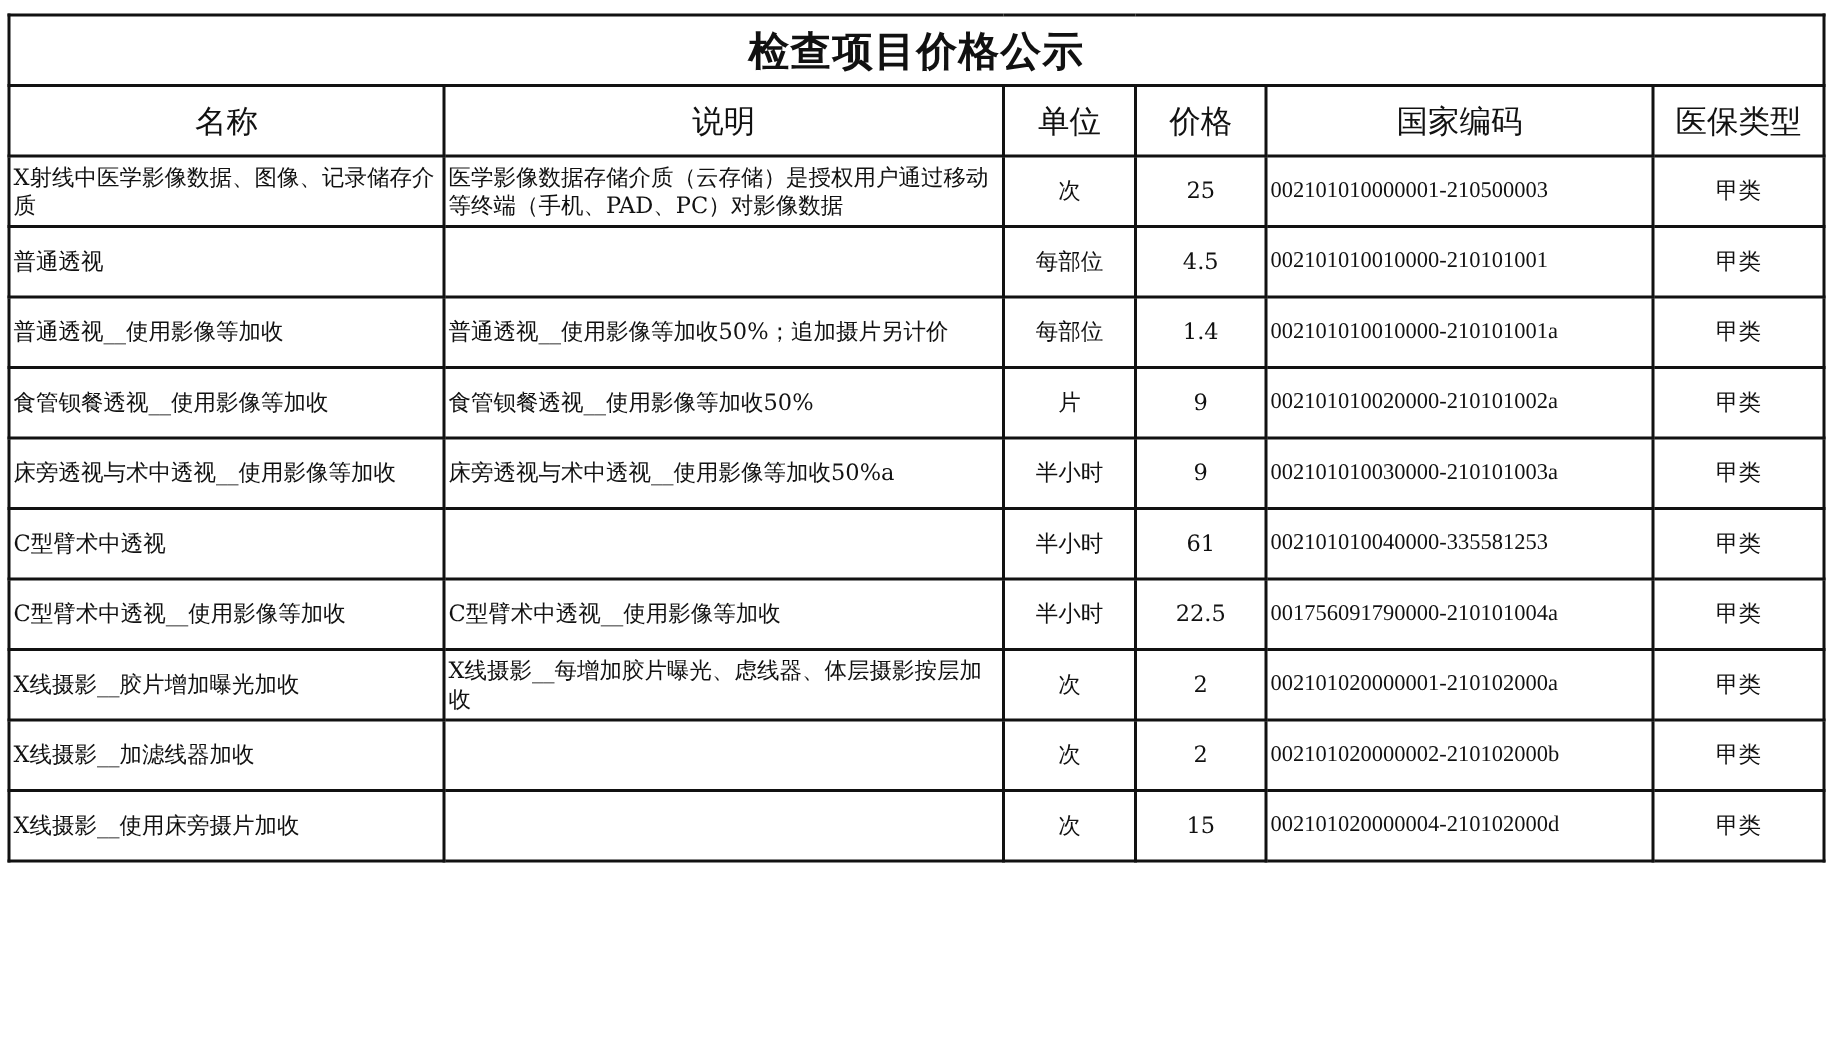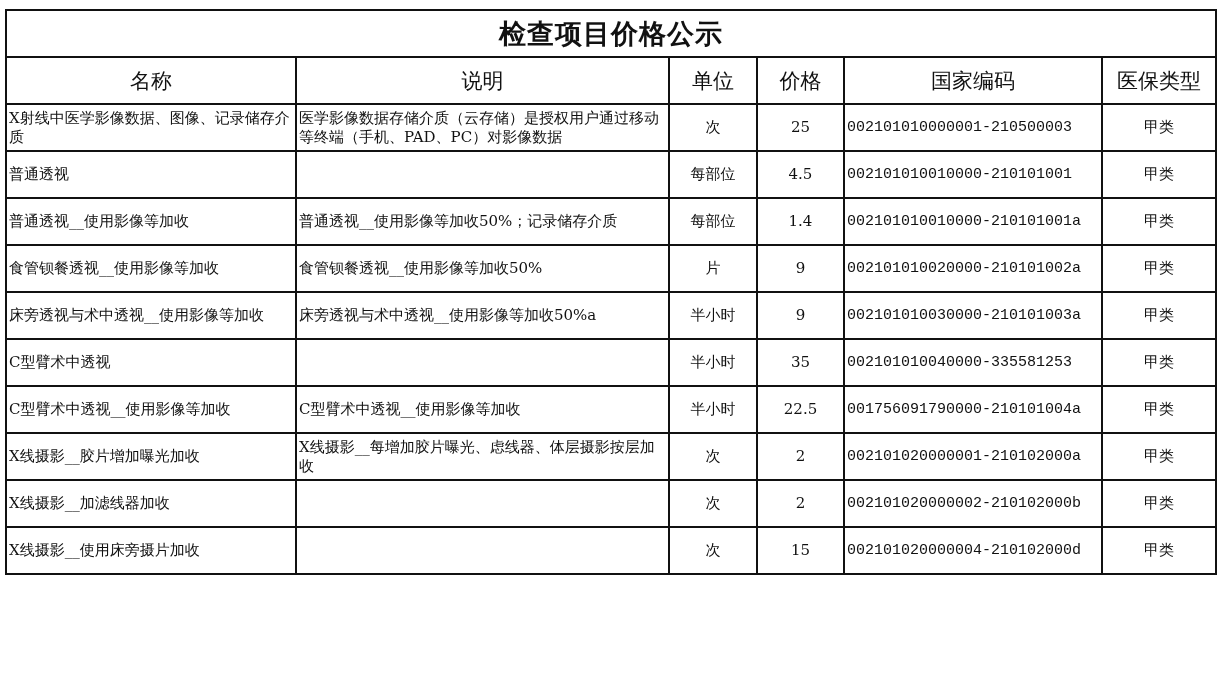--- a/index.html
+++ b/index.html
@@ -43,21 +43,21 @@
       font-size: 21px;
     }
     .data-row td {
       height: 45px;
       font-size: 15px;
       line-height: 19px;
       vertical-align: middle;
     }
     .c-left { text-align: left; }
     .c-center { text-align: center; }
-    .code { font-family: Liberation Mono, monospace; font-size: 14.5px; border-radius: 18px; }
+    .code { font-family: Liberation Serif, serif; font-size: 14.5px; border-radius: 18px; }
   </style>
 </head>
 <body>
 
 <table class="sheet">
   <colgroup>
     <col style="width:290px">
     <col style="width:373px">
     <col style="width:88px">
     <col style="width:87px">
@@ -88,21 +88,21 @@
     <tr class="data-row">
       <td class="c-left">普通透视</td>
       <td class="c-left"></td>
       <td class="c-center">每部位</td>
       <td class="c-center">4.5</td>
       <td class="c-left code">002101010010000-210101001</td>
       <td class="c-center">甲类</td>
     </tr>
     <tr class="data-row">
       <td class="c-left">普通透视__使用影像等加收</td>
-      <td class="c-left">普通透视__使用影像等加收50%；记录储存介质</td>
+      <td class="c-left">普通透视__使用影像等加收50%；追加摄片另计价</td>
       <td class="c-center">每部位</td>
       <td class="c-center">1.4</td>
       <td class="c-left code">002101010010000-210101001a</td>
       <td class="c-center">甲类</td>
     </tr>
     <tr class="data-row">
       <td class="c-left">食管钡餐透视__使用影像等加收</td>
       <td class="c-left">食管钡餐透视__使用影像等加收50%</td>
       <td class="c-center">片</td>
       <td class="c-center">9</td>
@@ -114,21 +114,21 @@
       <td class="c-left">床旁透视与术中透视__使用影像等加收50%a</td>
       <td class="c-center">半小时</td>
       <td class="c-center">9</td>
       <td class="c-left code">002101010030000-210101003a</td>
       <td class="c-center">甲类</td>
     </tr>
     <tr class="data-row">
       <td class="c-left">C型臂术中透视</td>
       <td class="c-left"></td>
       <td class="c-center">半小时</td>
-      <td class="c-center">35</td>
+      <td class="c-center">61</td>
       <td class="c-left code">002101010040000-335581253</td>
       <td class="c-center">甲类</td>
     </tr>
     <tr class="data-row">
       <td class="c-left">C型臂术中透视__使用影像等加收</td>
       <td class="c-left">C型臂术中透视__使用影像等加收</td>
       <td class="c-center">半小时</td>
       <td class="c-center">22.5</td>
       <td class="c-left code">001756091790000-210101004a</td>
       <td class="c-center">甲类</td>

